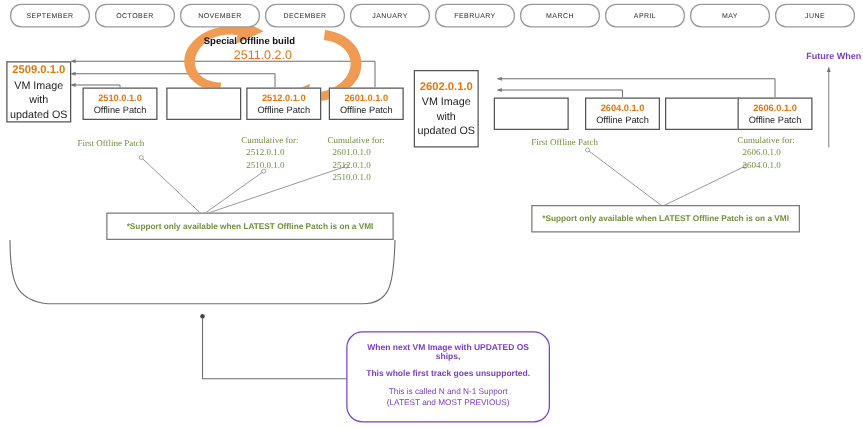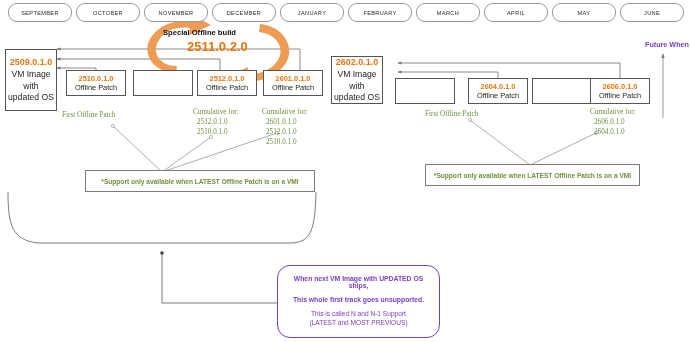--- a/index.html
+++ b/index.html
@@ -58,21 +58,21 @@
   .patchbox .ver{color:#e8760c;font-weight:bold;font-size:7.4px;}
 
   
   .special-title{
     position:absolute;
     font-size:7.6px;font-weight:bold;color:#111;
     white-space:nowrap;
   }
   .special-ver{
     position:absolute;
-    font-size:13px;font-weight:bold;color:#e8760c;
+    font-size:10px;font-weight:normal;color:#e8760c;
     white-space:nowrap;
   }
   .green{
     position:absolute;
     color:#70913b;
     font-size:7.2px;
     line-height:9.6px;
     white-space:nowrap;
     font-family:Liberation Serif, serif;
   }
@@ -203,21 +203,21 @@
   <div class="month" style="left:280px">JANUARY</div>
   <div class="month" style="left:348px">FEBRUARY</div>
   <div class="month" style="left:416px">MARCH</div>
   <div class="month" style="left:484px">APRIL</div>
   <div class="month" style="left:552px">MAY</div>
   <div class="month" style="left:620px">JUNE</div>
 
   <div class="special-title" style="left:163px;top:28px">Special Offline build</div>
   <div class="special-ver" style="left:187px;top:39px">2511.0.2.0</div>
 
-  <div class="vmbox" style="left:5px;top:49px;width:52px;height:62px">
+  <div class="vmbox" style="left:5px;top:49px;width:52px;height:49px">
     <div class="ver">2509.0.1.0</div>
     <div>VM Image</div>
     <div>with</div>
     <div>updated OS</div>
   </div>
 
   <div class="patchbox" style="left:66px;top:70px;width:60px;height:26px">
     <div class="ver">2510.0.1.0</div>
     <div>Offline Patch</div>
   </div>
@@ -245,21 +245,21 @@
 
   <div class="green" style="left:262px;top:108px">Cumulative for:</div>
   <div class="green" style="left:266px;top:118px">2601.0.1.0</div>
   <div class="green" style="left:266px;top:128px">2512.0.1.0</div>
   <div class="green" style="left:266px;top:138px">2510.0.1.0</div>
 
   <div class="note" style="left:85px;top:170px;width:230px;height:22px">
     <span>*Support only available when LATEST Offline Patch is on a VMI</span>
   </div>
 
-  <div class="vmbox" style="left:331px;top:56px;width:52px;height:48px">
+  <div class="vmbox" style="left:331px;top:56px;width:52px;height:62px">
     <div class="ver">2602.0.1.0</div>
     <div>VM Image</div>
     <div>with</div>
     <div>updated OS</div>
   </div>
 
   <div class="patchbox" style="left:395px;top:78px;width:60px;height:26px">
     <div class="ver"></div>
     <div></div>
   </div>

